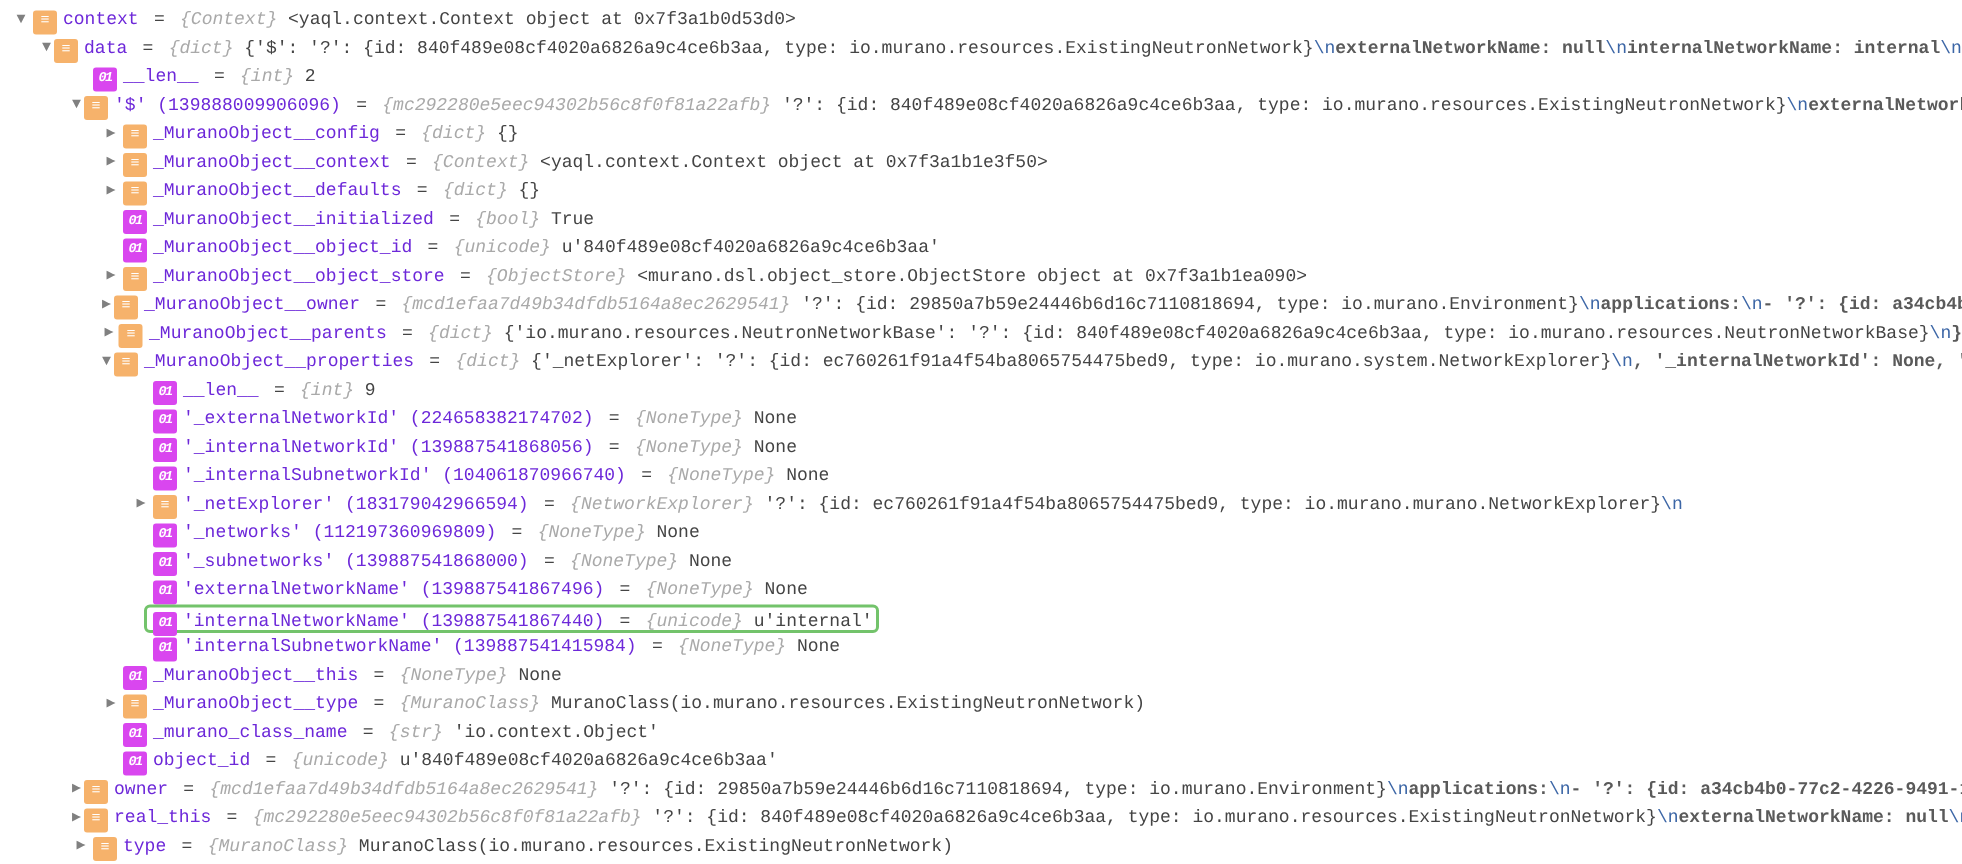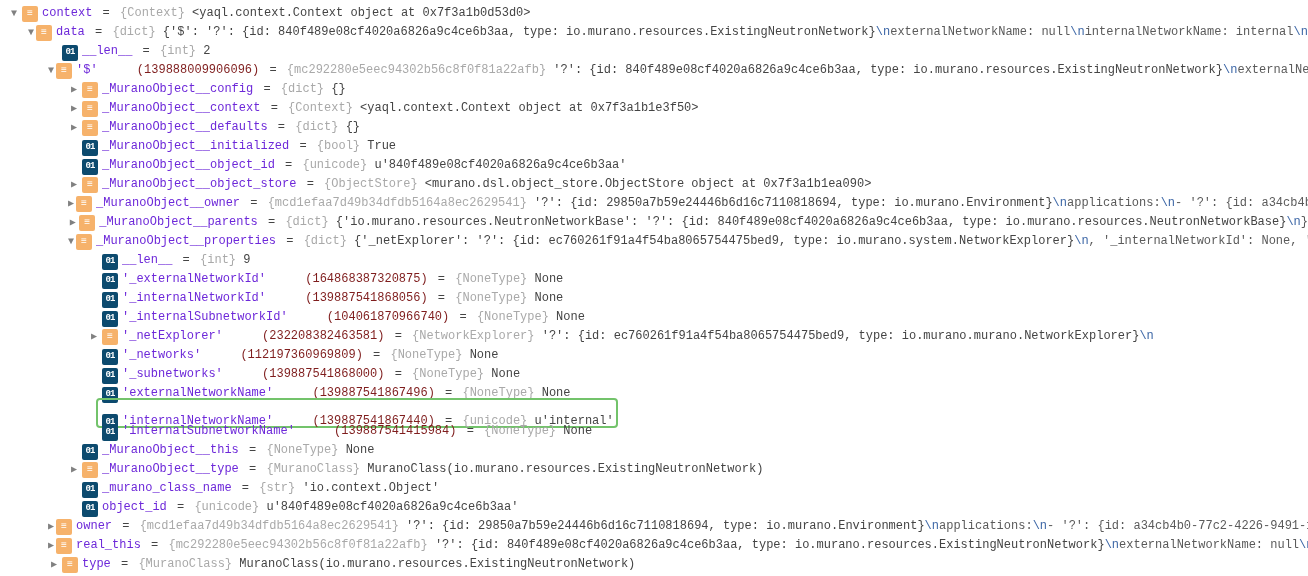--- a/index.html
+++ b/index.html
@@ -33,34 +33,34 @@
     justify-content: center;
     width: 16px;
     height: 16px;
     margin: 0 4px 0 2px;
     border-radius: 2px;
     font-size: 10px;
     font-weight: bold;
     flex-shrink: 0;
   }
   .icon-list { background: #f6b26b; color: #fff; }
-  .icon-01 { background: #0c4a6e; color: #fff; font-size: 9px; letter-spacing: -1px; }
+  .icon-01 { background: #d946ef; color: #fff; font-size: 9px; letter-spacing: -1px; font-style: italic; }
   .name { color: #6d28d9; }
-  .addr { color: #7f1d1d; margin-left: 32px; }
+  .addr { color: #6d28d9; }
   .eq { color: #444; padding: 0 3px; }
-  .type { color: #a9a9a9; }
+  .type { color: #a9a9a9; font-style: italic; }
   .val { color: #444; }
-  .val2 { color: #5a5a5a; }
+  .val2 { color: #5a5a5a; font-weight: bold; }
   .esc { color: #3c66a6; font-weight: 500; }
   .highlighted {
     border: 2px solid #73c36b;
     border-radius: 4px;
-    padding: 12px 2px;
+    padding: 0 2px;
     margin-left: -4px;
-    height: 30px;
+    height: 19px;
   }
   .i0 { padding-left: 4px; }
   .i1 { padding-left: 24px; }
   .i2 { padding-left: 44px; }
   .i3 { padding-left: 64px; }
   .i4 { padding-left: 84px; }
 </style>
 </head>
 <body>
 
@@ -116,33 +116,33 @@
     <div class="row i3">
       <span class="arrow ">▼</span>
       <span><span class="icon icon-list">≡</span><span class="name">_MuranoObject__properties</span><span class="eq"> = </span><span class="type">{dict}</span><span class="val"> {'_netExplorer': '?': {id: ec760261f91a4f54ba8065754475bed9, type: io.murano.system.NetworkExplorer}</span><span class="esc">\n</span><span class="val2">, '_internalNetworkId': None, 'externalNetworkName': None, 'ir</span></span>
     </div>
     <div class="row i4">
       <span class="arrow blank">▶</span>
       <span><span class="icon icon-01">01</span><span class="name">__len__</span><span class="eq"> = </span><span class="type">{int}</span><span class="val"> 9</span></span>
     </div>
     <div class="row i4">
       <span class="arrow blank">▶</span>
-      <span><span class="icon icon-01">01</span><span class="name">'_externalNetworkId'</span><span class="addr"> (164868387320875)</span><span class="eq"> = </span><span class="type">{NoneType}</span><span class="val"> None</span></span>
+      <span><span class="icon icon-01">01</span><span class="name">'_externalNetworkId'</span><span class="addr"> (224658382174702)</span><span class="eq"> = </span><span class="type">{NoneType}</span><span class="val"> None</span></span>
     </div>
     <div class="row i4">
       <span class="arrow blank">▶</span>
       <span><span class="icon icon-01">01</span><span class="name">'_internalNetworkId'</span><span class="addr"> (139887541868056)</span><span class="eq"> = </span><span class="type">{NoneType}</span><span class="val"> None</span></span>
     </div>
     <div class="row i4">
       <span class="arrow blank">▶</span>
       <span><span class="icon icon-01">01</span><span class="name">'_internalSubnetworkId'</span><span class="addr"> (104061870966740)</span><span class="eq"> = </span><span class="type">{NoneType}</span><span class="val"> None</span></span>
     </div>
     <div class="row i4">
       <span class="arrow ">▶</span>
-      <span><span class="icon icon-list">≡</span><span class="name">'_netExplorer'</span><span class="addr"> (232208382463581)</span><span class="eq"> = </span><span class="type">{NetworkExplorer}</span><span class="val"> '?': {id: ec760261f91a4f54ba8065754475bed9, type: io.murano.murano.NetworkExplorer}</span><span class="esc">\n</span></span>
+      <span><span class="icon icon-list">≡</span><span class="name">'_netExplorer'</span><span class="addr"> (183179042966594)</span><span class="eq"> = </span><span class="type">{NetworkExplorer}</span><span class="val"> '?': {id: ec760261f91a4f54ba8065754475bed9, type: io.murano.murano.NetworkExplorer}</span><span class="esc">\n</span></span>
     </div>
     <div class="row i4">
       <span class="arrow blank">▶</span>
       <span><span class="icon icon-01">01</span><span class="name">'_networks'</span><span class="addr"> (112197360969809)</span><span class="eq"> = </span><span class="type">{NoneType}</span><span class="val"> None</span></span>
     </div>
     <div class="row i4">
       <span class="arrow blank">▶</span>
       <span><span class="icon icon-01">01</span><span class="name">'_subnetworks'</span><span class="addr"> (139887541868000)</span><span class="eq"> = </span><span class="type">{NoneType}</span><span class="val"> None</span></span>
     </div>
     <div class="row i4">

